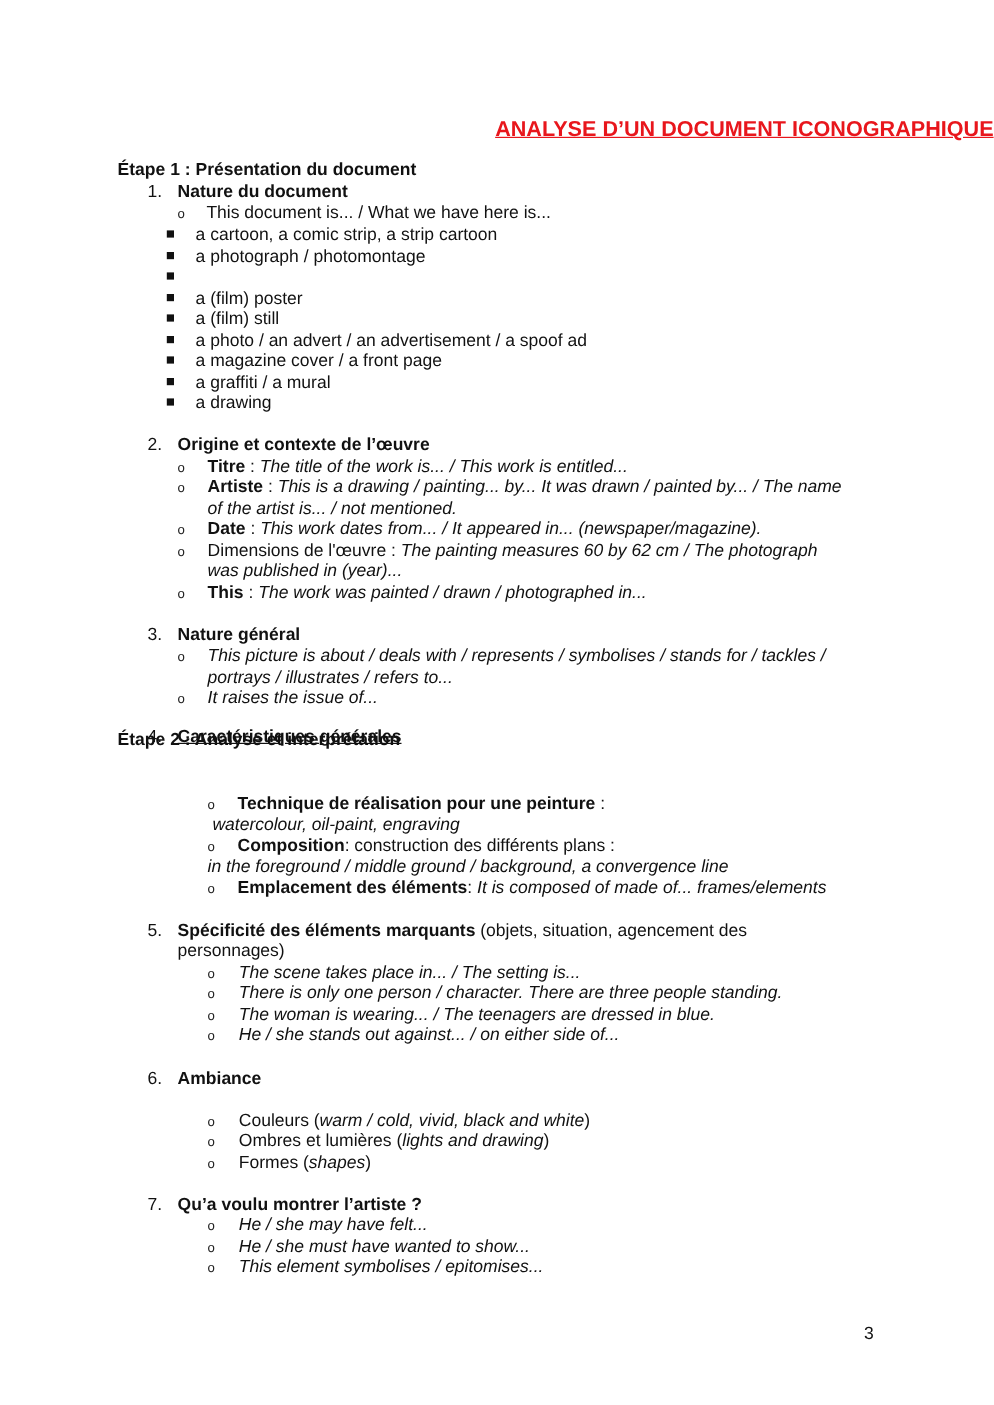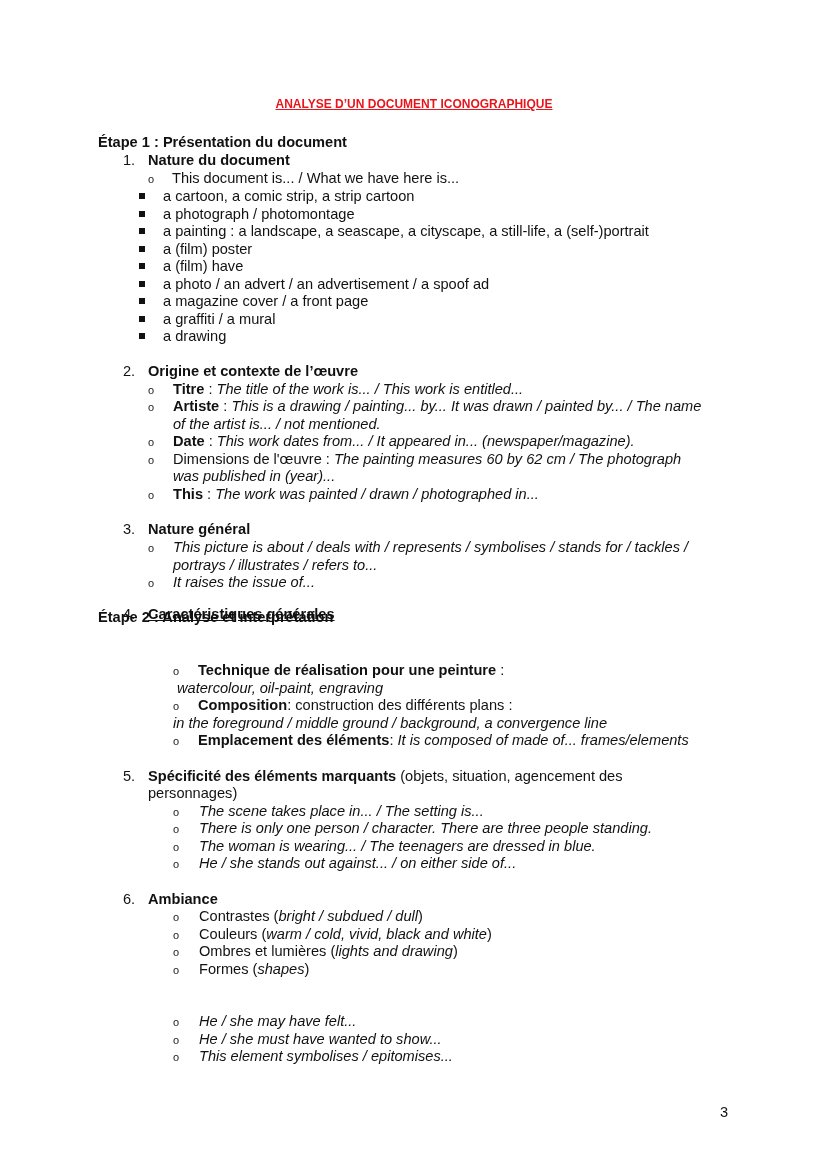--- a/index.html
+++ b/index.html
@@ -1,20 +1,20 @@
 <!DOCTYPE html>
 <html><head>
 <meta charset="utf-8">
 <style>
   html, body { margin: 0; padding: 0; background: #ffffff; }
   body { width: 828px; height: 1171px; position: relative; overflow: hidden;
          font-family: "Liberation Sans", sans-serif; color: #111; font-size: 14.6px; }
   .page { position: absolute; left: 0; top: 0; width: 828px; height: 1171px; }
-  .title { position: absolute; top: 97px; left: 0; width: 828px; text-align: center;
-           font-weight: bold; color: #e8161c; text-decoration: underline; font-size: 12px; letter-spacing: 0; }
+  .title { position: absolute; top: 97px; left: 0; width: 828px; text-align: right;
+           font-weight: bold; color: #e8161c; text-decoration: underline; font-size: 18px; letter-spacing: 0; }
   .abs { position: absolute; white-space: nowrap; line-height: 17.6px; }
   .b { font-weight: bold; }
   .i { font-style: italic; }
   .u { text-decoration: underline; }
   .num { display: inline-block; width: 25px; }
   .circ { display: inline-block; width: 10px; font-size: 11px; color: #222; }
   .sq { display: inline-block; width: 6px; height: 6px; background: #111; vertical-align: middle; margin-top: -2px; }
   .pagenum { position: absolute; left: 720px; top: 1104px; font-size: 14.6px; }
 </style>
 </head>
@@ -28,23 +28,23 @@
 
   <div class="abs" style="left:123px; top:152px;">
     <span class="num">1.</span><span class="b">Nature du document</span>
   </div>
   <div class="abs" style="left:148px; top:170px;">
     <span class="circ">o</span><span style="margin-left:14px">This document is... / What we have here is...</span>
   </div>
 
   <div class="abs" style="left:139px; top:188px;"><span class="sq"></span><span style="margin-left:18px">a cartoon, a comic strip, a strip cartoon</span></div>
   <div class="abs" style="left:139px; top:205.5px;"><span class="sq"></span><span style="margin-left:18px">a photograph / photomontage</span></div>
-  <div class="abs" style="left:139px; top:223px;"><span class="sq"></span><span style="margin-left:18px">a painting : a landscape, a seascape, a cityscape, a still-life, a (self-)portrait</span></div>
+  <div class="abs" style="left:139px; top:223px;"><span class="sq"></span></div>
   <div class="abs" style="left:139px; top:240.5px;"><span class="sq"></span><span style="margin-left:18px">a (film) poster</span></div>
-  <div class="abs" style="left:139px; top:258px;"><span class="sq"></span><span style="margin-left:18px">a (film) have</span></div>
+  <div class="abs" style="left:139px; top:258px;"><span class="sq"></span><span style="margin-left:18px">a (film) still</span></div>
   <div class="abs" style="left:139px; top:275.5px;"><span class="sq"></span><span style="margin-left:18px">a photo / an advert / an advertisement / a spoof ad</span></div>
   <div class="abs" style="left:139px; top:293px;"><span class="sq"></span><span style="margin-left:18px">a magazine cover / a front page</span></div>
   <div class="abs" style="left:139px; top:310.5px;"><span class="sq"></span><span style="margin-left:18px">a graffiti / a mural</span></div>
   <div class="abs" style="left:139px; top:328px;"><span class="sq"></span><span style="margin-left:18px">a drawing</span></div>
 
   <div class="abs" style="left:123px; top:363px;">
     <span class="num">2.</span><span class="b">Origine et contexte de l’œuvre</span>
   </div>
   <div class="abs" style="left:148px; top:380.5px;">
     <span class="circ">o</span><span style="margin-left:15px" class="b">Titre</span><span> : </span><span class="i">The title of the work is... / This work is entitled...</span>
@@ -97,23 +97,25 @@
   </div>
   <div class="abs" style="left:148px; top:785px;">personnages)</div>
   <div class="abs" style="left:173px; top:802.5px;"><span class="circ">o</span><span style="margin-left:16px" class="i">The scene takes place in... / The setting is...</span></div>
   <div class="abs" style="left:173px; top:820px;"><span class="circ">o</span><span style="margin-left:16px" class="i">There is only one person / character. There are three people standing.</span></div>
   <div class="abs" style="left:173px; top:837.5px;"><span class="circ">o</span><span style="margin-left:16px" class="i">The woman is wearing... / The teenagers are dressed in blue.</span></div>
   <div class="abs" style="left:173px; top:855px;"><span class="circ">o</span><span style="margin-left:16px" class="i">He / she stands out against... / on either side of...</span></div>
 
   <div class="abs" style="left:123px; top:890.5px;">
     <span class="num">6.</span><span class="b">Ambiance</span>
   </div>
-  <div class="abs" style="left:173px; top:908px;"><span class="circ">o</span><span style="margin-left:16px">Contrastes (</span><span class="i">bright / subdued / dull</span><span>)</span></div>
   <div class="abs" style="left:173px; top:925.5px;"><span class="circ">o</span><span style="margin-left:16px">Couleurs (</span><span class="i">warm / cold, vivid, black and white</span><span>)</span></div>
   <div class="abs" style="left:173px; top:943px;"><span class="circ">o</span><span style="margin-left:16px">Ombres et lumières (</span><span class="i">lights and drawing</span><span>)</span></div>
   <div class="abs" style="left:173px; top:960.5px;"><span class="circ">o</span><span style="margin-left:16px">Formes (</span><span class="i">shapes</span><span>)</span></div>
 
+  <div class="abs" style="left:123px; top:995.5px;">
+    <span class="num">7.</span><span class="b">Qu’a voulu montrer l’artiste ?</span>
+  </div>
   <div class="abs" style="left:173px; top:1013px;"><span class="circ">o</span><span style="margin-left:16px" class="i">He / she may have felt...</span></div>
   <div class="abs" style="left:173px; top:1030.5px;"><span class="circ">o</span><span style="margin-left:16px" class="i">He / she must have wanted to show...</span></div>
   <div class="abs" style="left:173px; top:1048px;"><span class="circ">o</span><span style="margin-left:16px" class="i">This element symbolises / epitomises...</span></div>
 
   <div class="pagenum">3</div>
 </div>
 
 </body></html>

